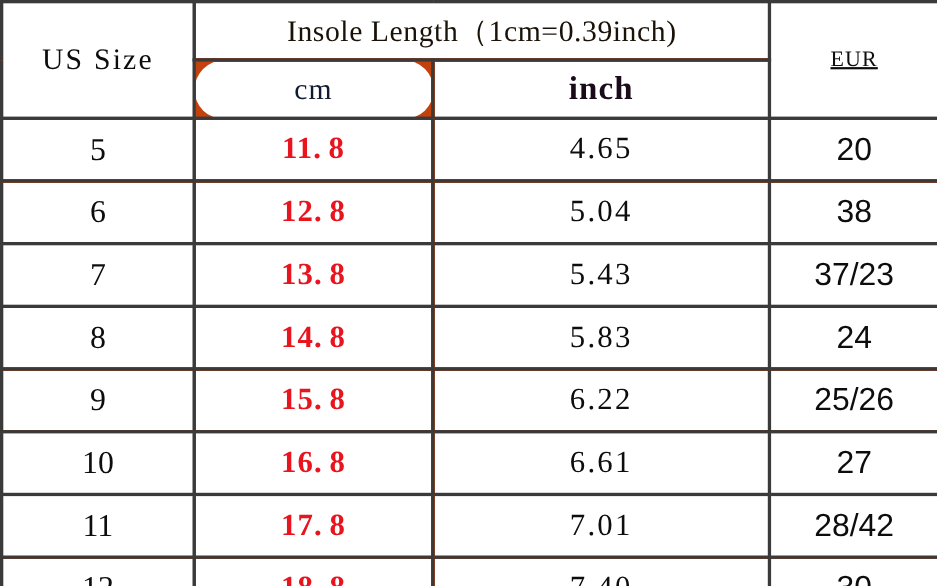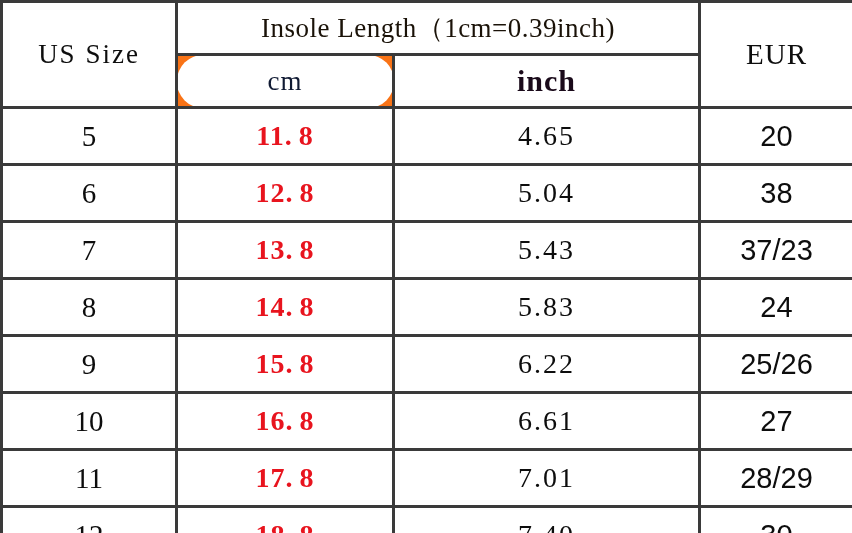--- a/index.html
+++ b/index.html
@@ -12,21 +12,21 @@
     height: 533px;
     overflow: hidden;
     font-family: "Liberation Serif", serif;
   }
 
   #chart {
     position: relative;
     width: 852px;
     height: 533px;
     box-sizing: border-box;
-    background: #f97316;
+    background: #c2410c;
     overflow: hidden;
   }
 
   table.size-table {
     border-collapse: collapse;
     table-layout: fixed;
     width: 852px;
     border: 0;
   }
 
@@ -48,23 +48,24 @@
   
   .hd-side {
     background: #c6c6c6;
     font-size: 27px;
     letter-spacing: 2px;
     color: #0d0d0d;
     height: 103px;
   }
   .hd-eur {
     background: #c6c6c6;
-    font-size: 29px;
+    font-size: 20px;
     letter-spacing: 1px;
     color: #0d0d0d;
+    text-decoration: underline;
   }
   .hd-span {
     background: #fad35c;
     font-size: 27px;
     letter-spacing: 0.5px;
     color: #1a1208;
     height: 50px;
     white-space: nowrap;
   }
   .hd-cm {
@@ -165,21 +166,21 @@
         <tr>
           <td class="row-cell cell-us bg-gray">10</td>
           <td class="row-cell cell-cm bg-gray"><span>16</span><span class="gap">.</span><span>8</span></td>
           <td class="row-cell cell-inch bg-white">6.61</td>
           <td class="row-cell cell-eur bg-gray">27</td>
         </tr>
         <tr>
           <td class="row-cell cell-us bg-white">11</td>
           <td class="row-cell cell-cm bg-white"><span>17</span><span class="gap">.</span><span>8</span></td>
           <td class="row-cell cell-inch bg-white">7.01</td>
-          <td class="row-cell cell-eur bg-white">28/29</td>
+          <td class="row-cell cell-eur bg-white">28/42</td>
         </tr>
         <tr>
           <td class="row-cell cell-us bg-gray">12</td>
           <td class="row-cell cell-cm bg-gray"><span>18</span><span class="gap">.</span><span>8</span></td>
           <td class="row-cell cell-inch bg-white">7.40</td>
           <td class="row-cell cell-eur bg-gray">30</td>
         </tr>
       </tbody>
   </table>
 </div>

